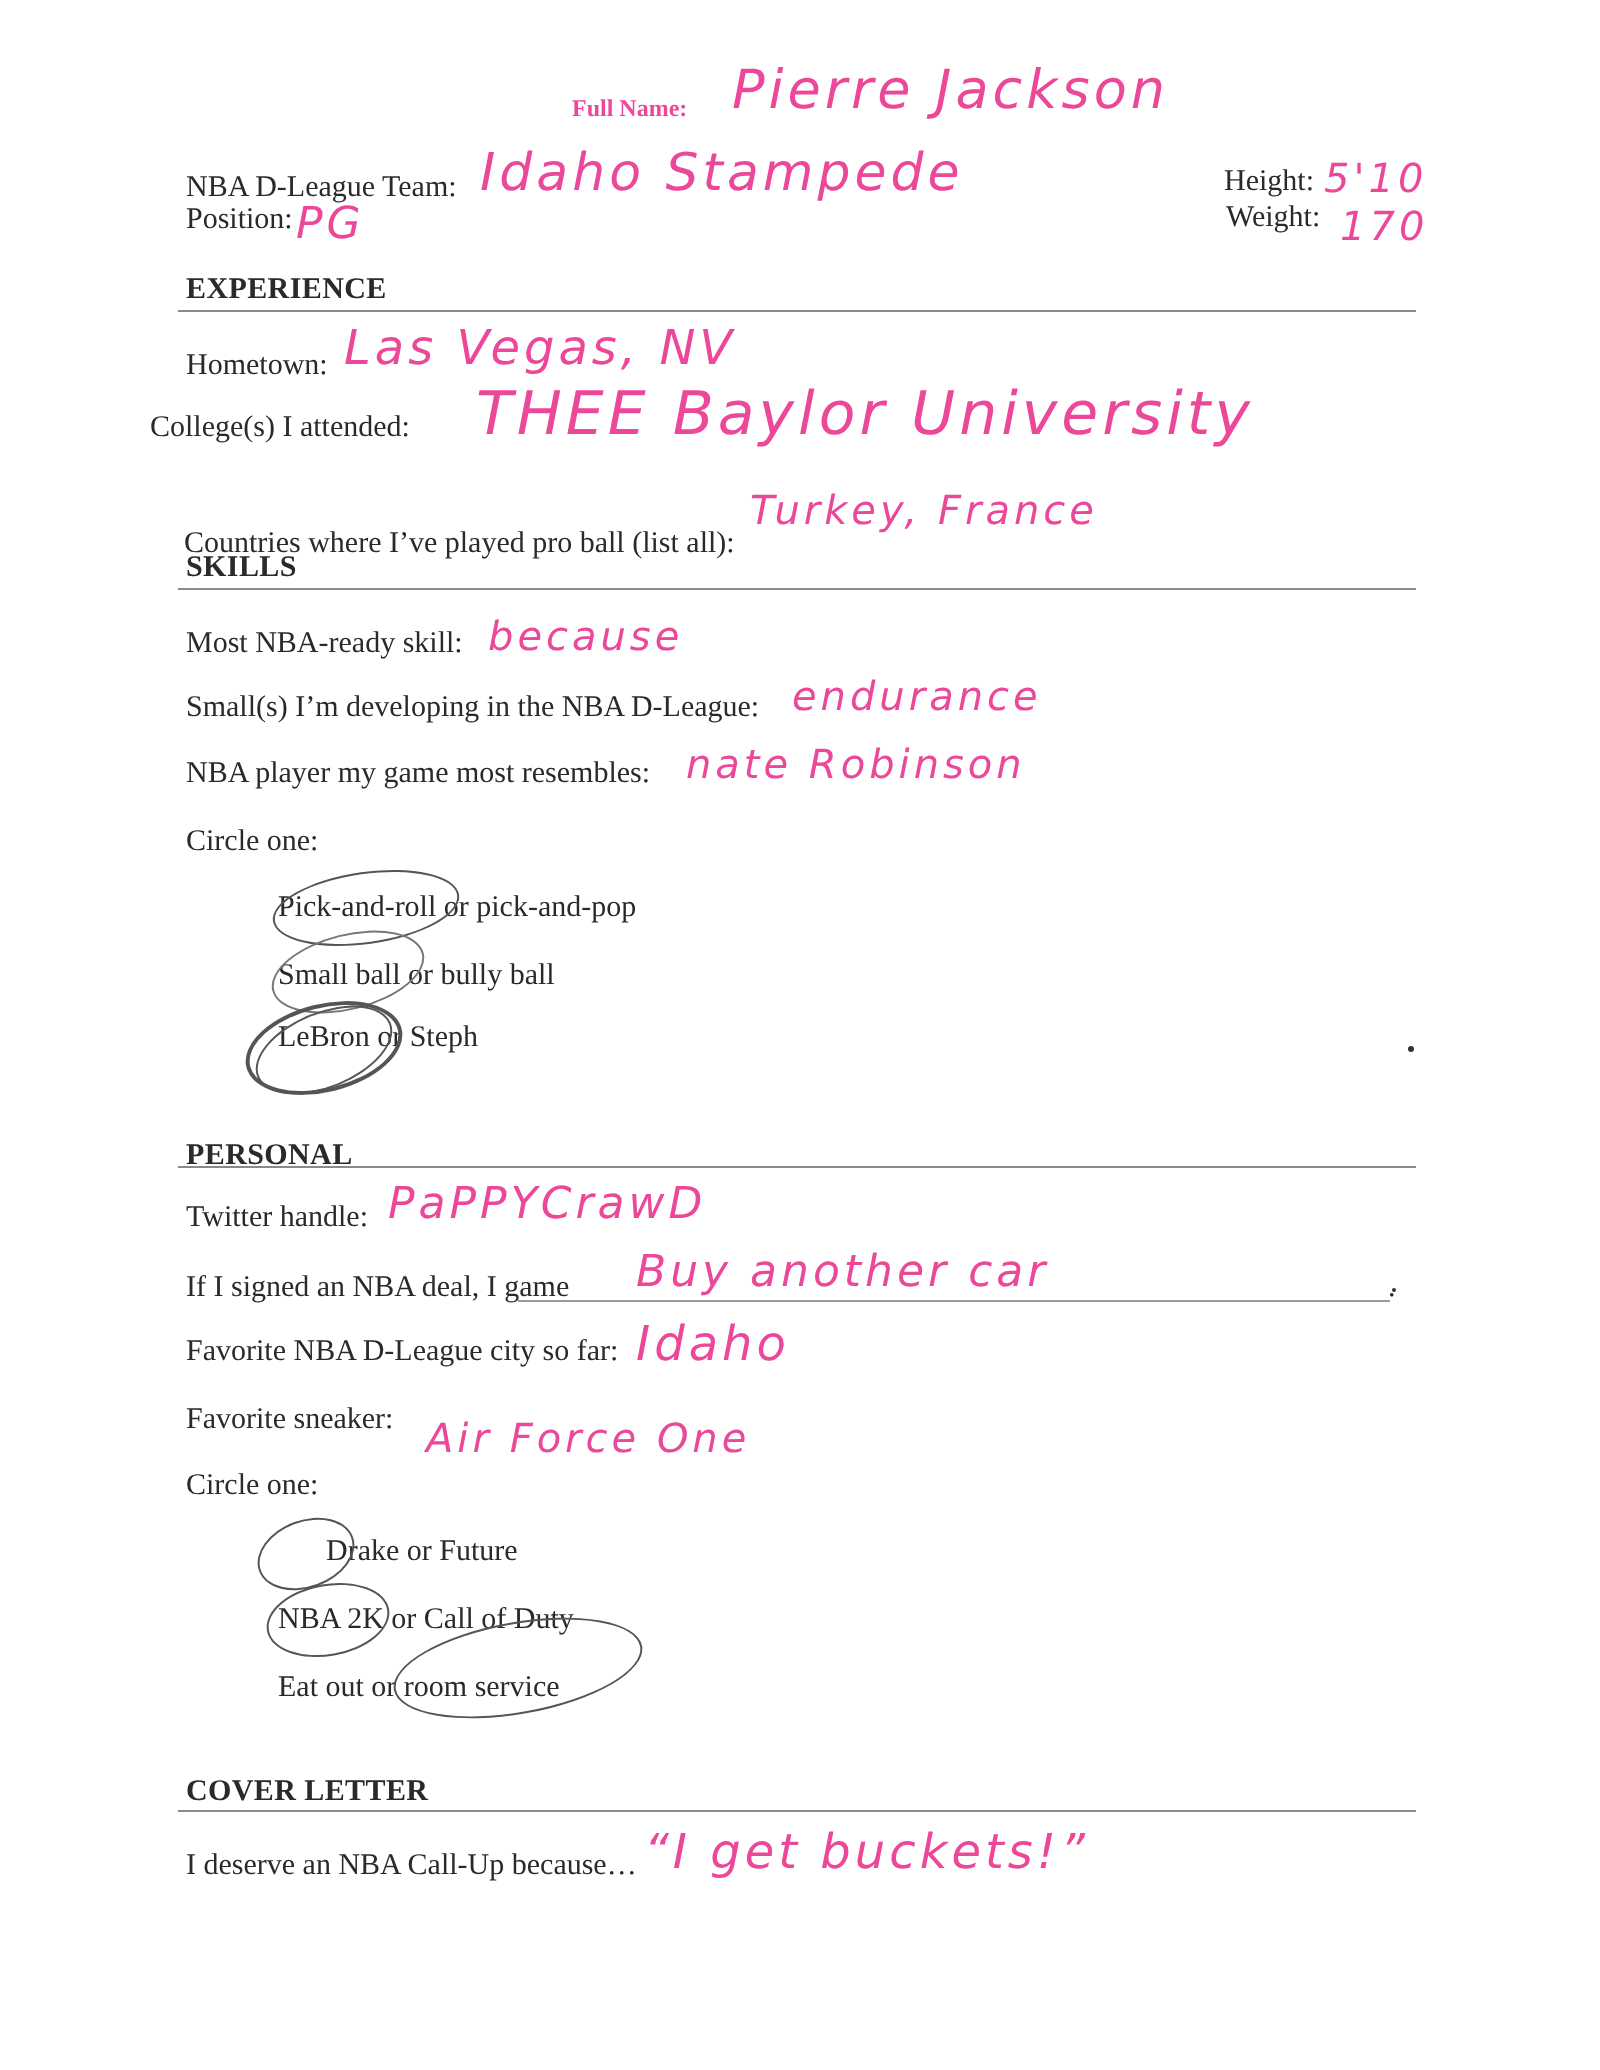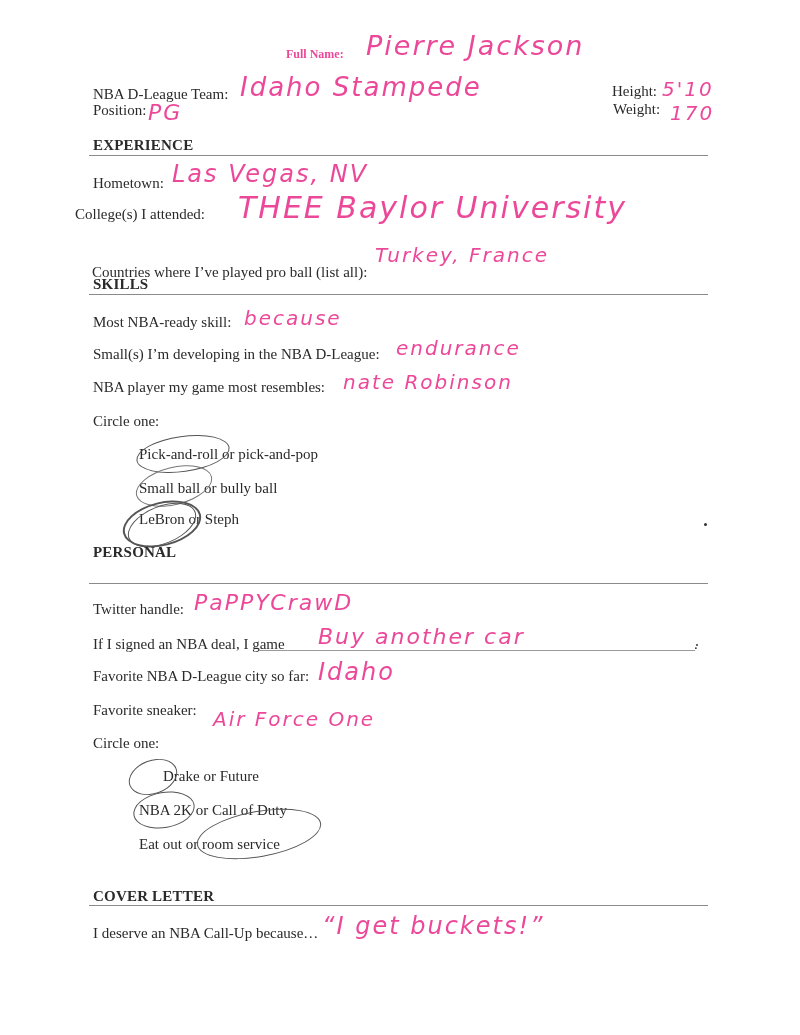--- a/index.html
+++ b/index.html
@@ -73,21 +73,21 @@
 
 <div class="abs label" style="left:139px; top:480px;">Small ball or bully ball</div>
 <div class="circle" style="left:135px; top:467px; width:76px; height:36px; transform:rotate(-14deg); border-color:#777;"></div>
 
 <div class="abs label" style="left:139px; top:511px;">LeBron or Steph</div>
 <div class="circle" style="left:122px; top:502px; width:76px; height:40px; transform:rotate(-14deg); border-width:2px;"></div>
 <div class="circle" style="left:126px; top:506px; width:70px; height:36px; transform:rotate(-22deg); border-width:1.5px;"></div>
 
 <div class="dot" style="left:704px; top:523px;"></div>
 
-<div class="abs section" style="left:93px; top:544px;">PERSONAL</div>
+<div class="abs section" style="left:93px; top:570px;">PERSONAL</div>
 <div class="rule" style="top:583px;"></div>
 
 <div class="abs label" style="left:93px; top:601px;">Twitter handle:</div>
 <div class="hw" style="left:194px; top:590px; font-size:22px;">PaPPYCrawD</div>
 
 <div class="abs label" style="left:93px; top:636px;">If I signed an NBA deal, I game</div>
 <div class="ans-line" style="left:259px; top:650px; width:436px;"></div>
 <div class="hw" style="left:318px; top:624px; font-size:22px;">Buy another car</div>
 <div class="abs label" style="left:694px; top:636px;">.</div>
 

